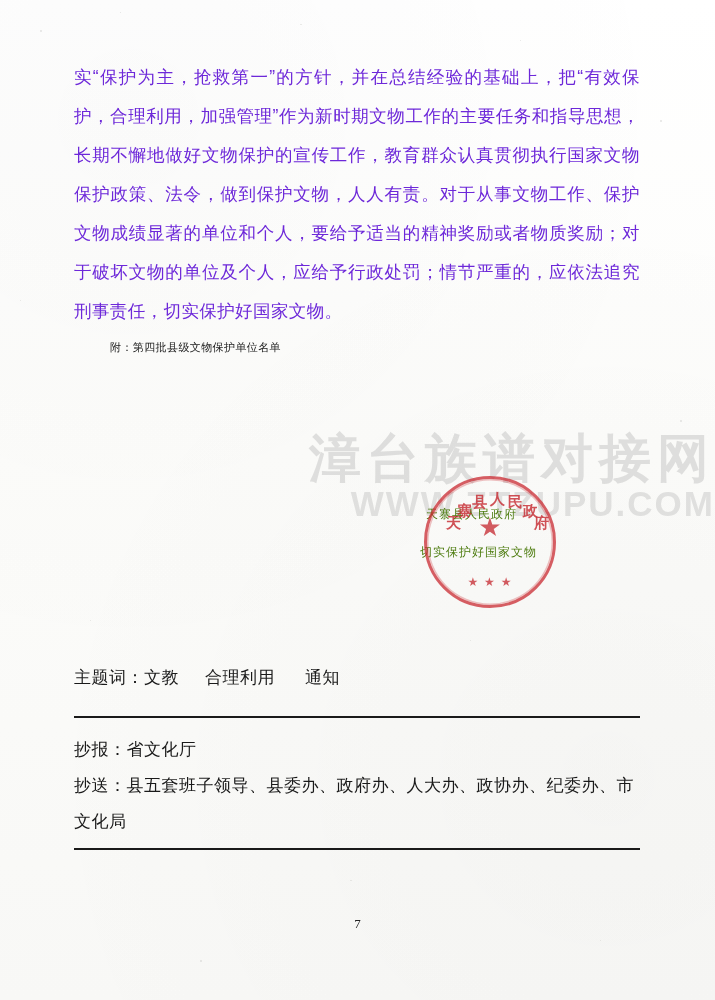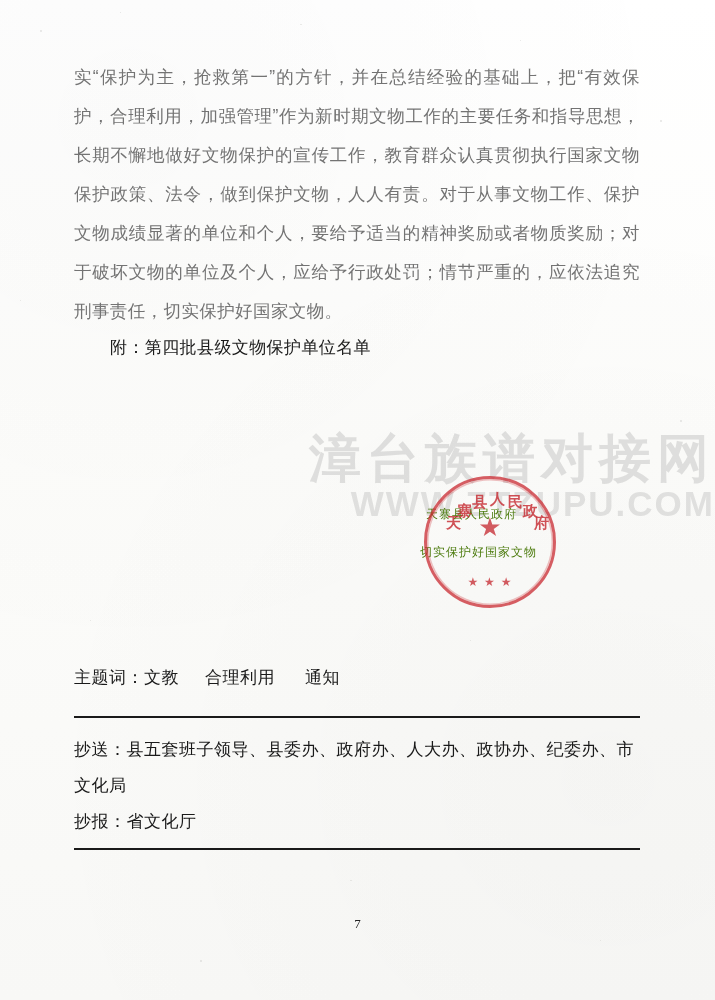--- a/index.html
+++ b/index.html
@@ -40,32 +40,32 @@
 
   .body-text {
     position: absolute;
     left: 74px;
     top: 58px;
     width: 566px;
     font-size: 17.5px;
     line-height: 39px;
     letter-spacing: .4px;
     text-align: justify;
-    color: #737373;
+    color: #6d28d9;
   }
   .body-text p {
     margin: 0;
     text-indent: 0;
   }
   .attach {
     position: absolute;
     left: 74px;
     top: 328px;
     width: 566px;
-    font-size: 17px;
+    font-size: 11px;
     line-height: 39px;
     letter-spacing: .4px;
     color: #1a1a1a;
   }
   .attach .indent {
     padding-left: 36px;
   }
 
   
   .watermark {
@@ -256,21 +256,21 @@
     <div class="bottom-text">★ ★ ★</div>
   </div>
 
   <div class="keywords">
     <span>主题词：</span><span>文教</span><span class="kw-sp1"></span><span>合理利用</span><span class="kw-sp2"></span><span>通知</span>
   </div>
 
   <div class="rule rule-top"></div>
 
   <div class="dist">
+    <p><span>抄报：</span><span>省文化厅</span></p>
     <p><span>抄送：</span><span>县五套班子领导、县委办、政府办、人大办、政协办、纪委办、市文化局</span></p>
-    <p><span>抄报：</span><span>省文化厅</span></p>
   </div>
 
   <div class="rule rule-bottom"></div>
 
   <div class="page-number">7</div>
 
 </div>
 
 </body></html>

